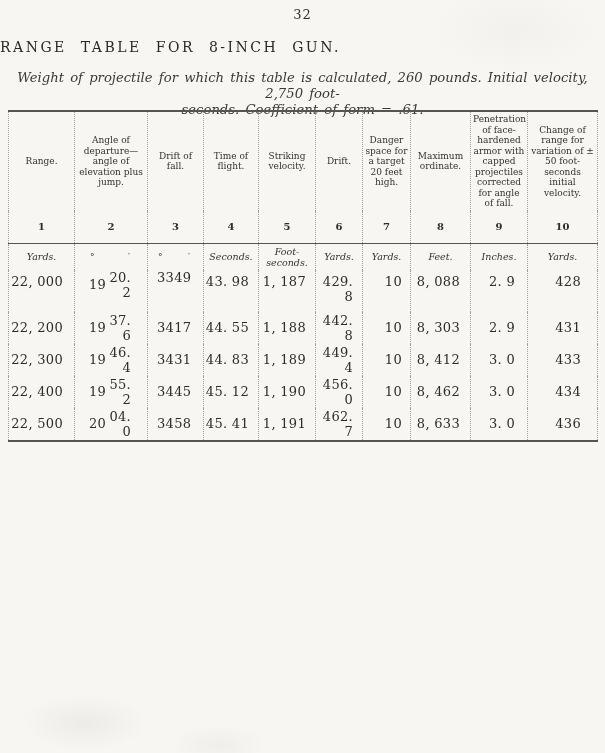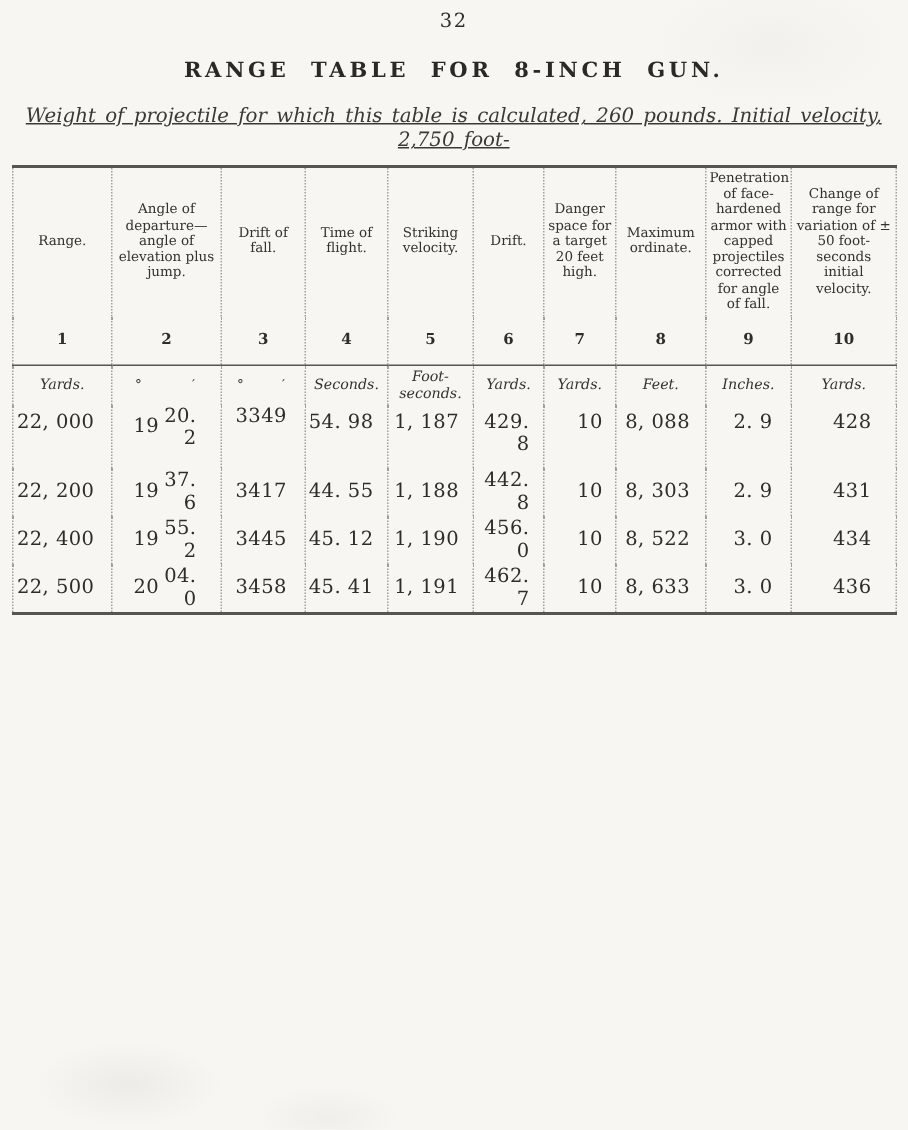--- a/index.html
+++ b/index.html
@@ -7,22 +7,22 @@
     width:605px;height:753px;position:relative;overflow:hidden;
     background-color:#f7f6f3;
     background-image:
       radial-gradient(ellipse 90px 40px at 14% 96%, rgba(170,170,162,0.14), transparent 70%),
       radial-gradient(ellipse 70px 30px at 36% 99%, rgba(170,170,162,0.10), transparent 70%),
       radial-gradient(ellipse 120px 60px at 85% 4%, rgba(170,170,162,0.07), transparent 70%);
     font-family:"DejaVu Serif", serif;
     color:#2e2d2a;
   }
   .page-number{position:absolute;top:7px;left:0;right:0;text-align:center;font-size:13px;letter-spacing:1px;}
-  .title{position:absolute;top:39px;left:0;right:0;text-align:center;font-size:14px;font-weight:bold;letter-spacing:2.5px;word-spacing:7px;color:#2a2926;}
-  .subtitle{position:absolute;top:70px;left:2px;right:2px;text-align:center;font-style:italic;font-size:13.2px;line-height:16px;word-spacing:2px;color:#3a3935;text-decoration:underline;}
+  .title{position:absolute;top:39px;left:0;right:0;font-size:14px;font-weight:normal;letter-spacing:2.5px;word-spacing:7px;color:#2a2926;}
+  .subtitle{position:absolute;top:70px;left:2px;right:2px;text-align:center;font-style:italic;font-size:13.2px;line-height:16px;word-spacing:2px;color:#3a3935;}
   .table-wrap{position:absolute;top:110px;left:8px;width:589px;}
   table{border-collapse:collapse;table-layout:fixed;width:589px;
         border-top:2px solid #565550;border-bottom:2px solid #565550;}
   th,td{border-left:1px dotted #a09f9a;font-weight:normal;overflow:hidden;}
   th:last-child,td:last-child{border-right:1px dotted #a09f9a;margin-left:10px;}
   .names th{height:80px;vertical-align:middle;text-align:center;font-size:9px;line-height:10.5px;padding:2px 2px;color:#33322e;}
   .nums td{height:30px;vertical-align:middle;text-align:center;font-size:10px;font-weight:bold;}
   .units td{height:24px;vertical-align:middle;text-align:center;font-style:italic;font-size:9.5px;border-top:1.5px solid #565550;color:#33322e;}
   .units td .pair{font-style:normal;font-size:9px;}
   .pair{display:flex;justify-content:space-between;align-items:center;}
@@ -38,20 +38,21 @@
   .r-first td{height:37px;vertical-align:top;padding-top:4px;}
   .r-last td{height:29px;}
 </style>
 </head>
 <body>
 
 <div class="page-number">32</div>
 <div class="title">RANGE TABLE FOR 8-INCH GUN.</div>
 <div class="subtitle">
   <div>Weight of projectile for which this table is calculated, 260 pounds.  Initial velocity, 2,750 foot-</div>
+  <div>seconds.  Coefficient of form = .61.</div>
 </div>
 
 <div class="table-wrap">
 <table>
   <colgroup>
     <col style="width:66px">
         <col style="width:73px">
         <col style="width:56px">
         <col style="width:55px">
         <col style="width:57px">
@@ -116,21 +117,21 @@
               <span>19</span>
               <span>20. 2</span>
             </div>
           </td>
     <td class="split">
             <div class="pair p3">
               <span>33</span>
               <span>49</span>
             </div>
           </td>
-    <td>54. 98</td>
+    <td>43. 98</td>
     <td>1, 187</td>
     <td>429. 8</td>
     <td class="danger">10</td>
     <td class="maxord">8, 088</td>
     <td class="pen">2. 9</td>
     <td class="change">428</td>
   </tr>
   <tr class="data">
     <td class="range">22, 200</td>
     <td class="split">
@@ -147,38 +148,60 @@
           </td>
     <td>44. 55</td>
     <td>1, 188</td>
     <td>442. 8</td>
     <td class="danger">10</td>
     <td class="maxord">8, 303</td>
     <td class="pen">2. 9</td>
     <td class="change">431</td>
   </tr>
   <tr class="data">
+    <td class="range">22, 300</td>
+    <td class="split">
+            <div class="pair p2">
+              <span>19</span>
+              <span>46. 4</span>
+            </div>
+          </td>
+    <td class="split">
+            <div class="pair p3">
+              <span>34</span>
+              <span>31</span>
+            </div>
+          </td>
+    <td>44. 83</td>
+    <td>1, 189</td>
+    <td>449. 4</td>
+    <td class="danger">10</td>
+    <td class="maxord">8, 412</td>
+    <td class="pen">3. 0</td>
+    <td class="change">433</td>
+  </tr>
+  <tr class="data">
     <td class="range">22, 400</td>
     <td class="split">
             <div class="pair p2">
               <span>19</span>
               <span>55. 2</span>
             </div>
           </td>
     <td class="split">
             <div class="pair p3">
               <span>34</span>
               <span>45</span>
             </div>
           </td>
     <td>45. 12</td>
     <td>1, 190</td>
     <td>456. 0</td>
     <td class="danger">10</td>
-    <td class="maxord">8, 522</td>
+    <td class="maxord">8, 462</td>
     <td class="pen">3. 0</td>
     <td class="change">434</td>
   </tr>
   <tr class="data r-last">
     <td class="range">22, 500</td>
     <td class="split">
             <div class="pair p2">
               <span>20</span>
               <span>04. 0</span>
             </div>

